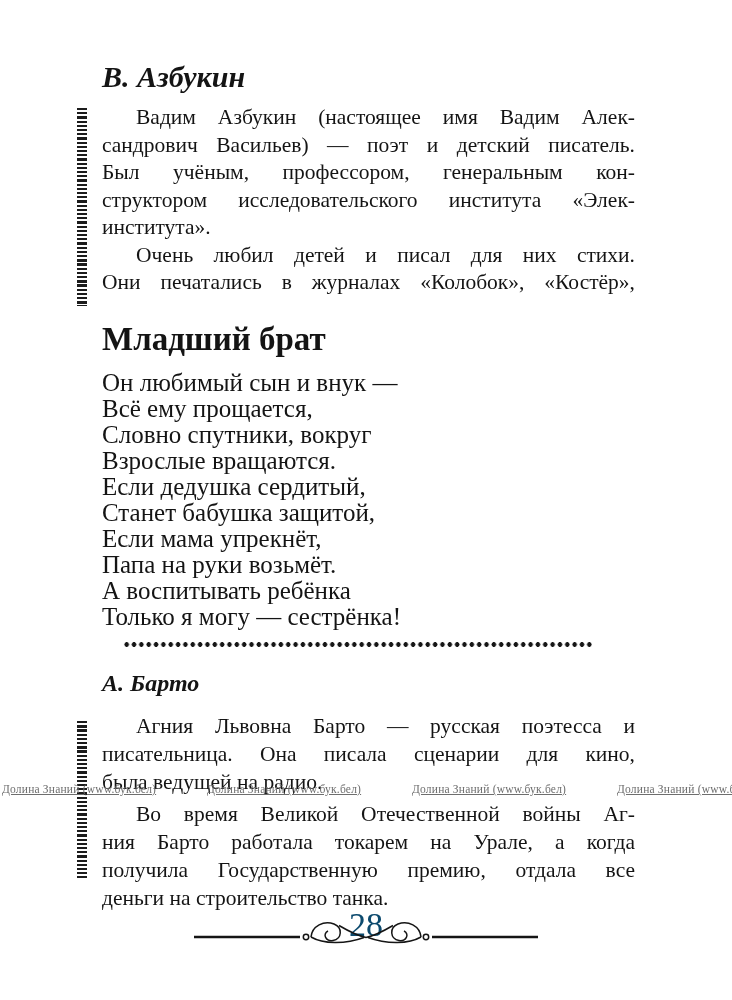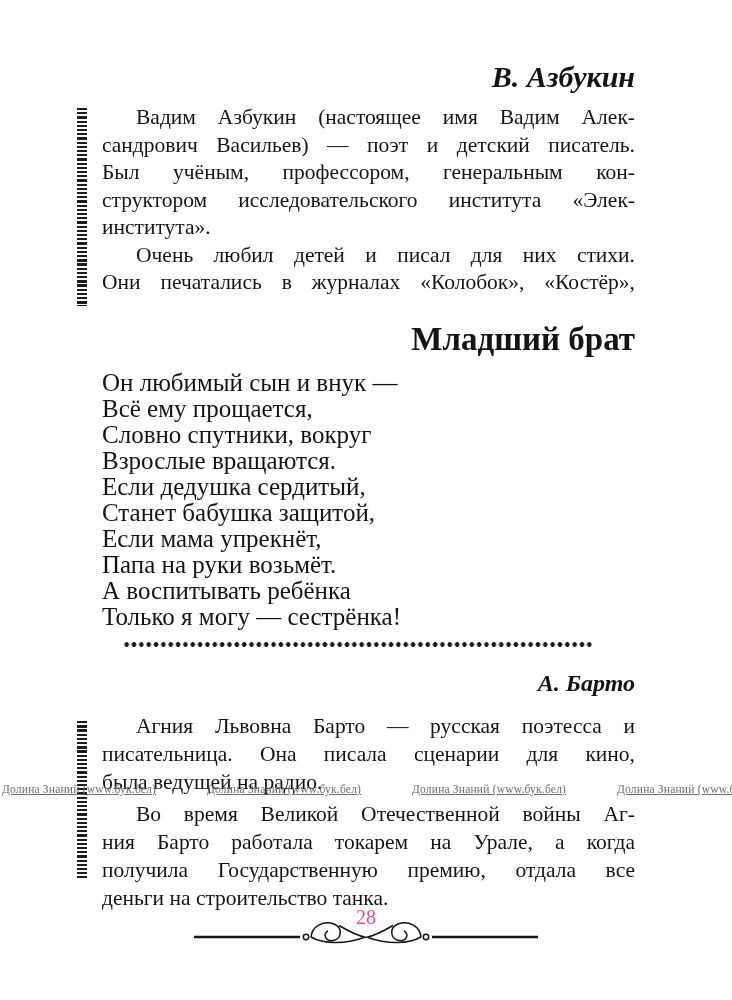--- a/index.html
+++ b/index.html
@@ -17,21 +17,21 @@
   .strip {
     position: absolute; left: 77px; width: 10px;
     background: repeating-linear-gradient(to bottom, #1c1c1c 0 2.3px, rgba(0,0,0,0) 2.3px 4.2px);
   }
   .strip1 { top: 108px; height: 198px; }
   .strip2 { top: 721px; height: 157px; }
 
   .sec { position: absolute; left: 102px; width: 533px; }
 
   .title {
-    text-align: right; font-weight: bold; margin: 0;
+    text-align: left; font-weight: bold; margin: 0;
     line-height: 1.15; white-space: nowrap;
   }
   .italic { font-style: italic; }
   .t1 { top: 60px; font-size: 30px; }
   .t2 { top: 321px; font-size: 33px; }
   .t3 { top: 670px; font-size: 24px; }
 
   .prose { font-size: 21.5px; line-height: 27.5px; }
   .prose1 { top: 104px; }
   .barto1 { top: 712px; line-height: 28px; }
@@ -53,21 +53,21 @@
   .watermark {
     position: absolute; top: 783px;
     font-size: 11.5px; color: #6e6e6e; white-space: nowrap;
     letter-spacing: 0.2px;
     text-decoration: underline;
   }
   .wm1 { left: 2px; } .wm2 { left: 207px; } .wm3 { left: 412px; } .wm4 { left: 617px; }
 
   .pagenum {
     position: absolute; left: 0; right: 0; top: 906px;
-    text-align: center; font-size: 20px; color: #ec4899;
+    text-align: center; font-size: 34px; color: #0c4a6e;
   }
   .ornament { position: absolute; left: 193px; top: 916px; }
   .ornament path, .ornament circle { fill: none; stroke: #151515; stroke-width: 1.5; }
   .ornament line { stroke: #151515; stroke-width: 2.7; }
 </style>
 </head>
 <body>
 
 <div class="page">
 

